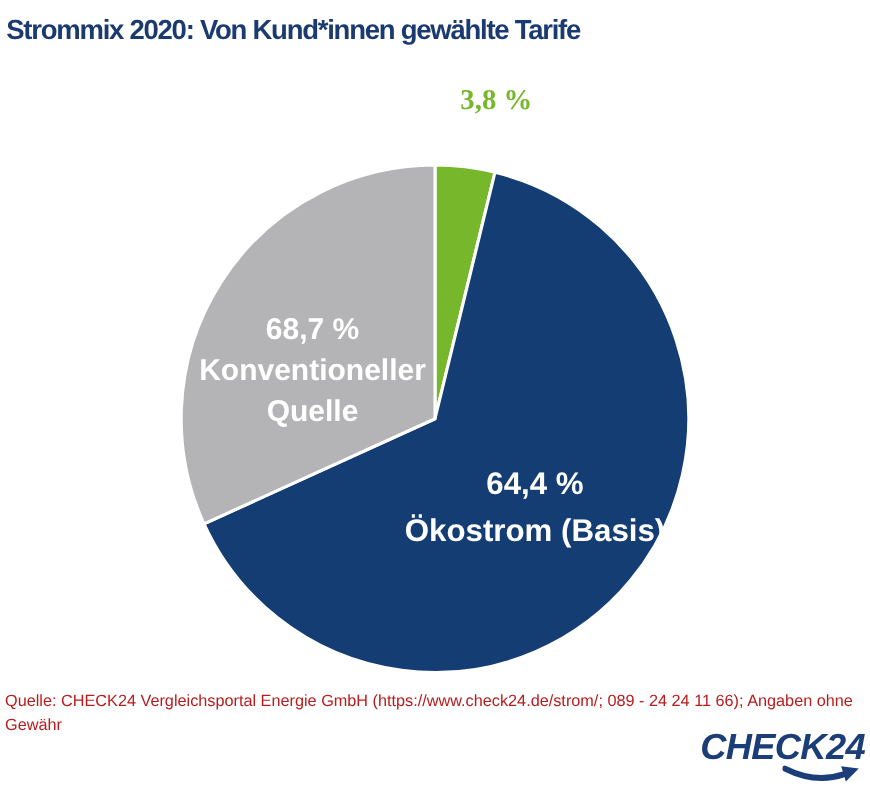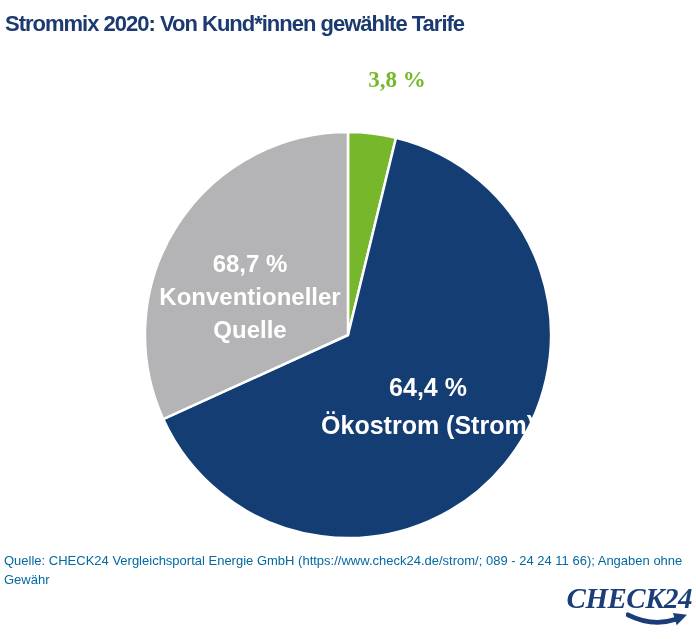--- a/index.html
+++ b/index.html
@@ -65,37 +65,36 @@
     margin-left: 24px;
   }
   .source {
     position: absolute;
     left: 4px;
     top: 551px;
     width: 690px;
     margin: 0;
     font-size: 13px;
     line-height: 19px;
-    color: #0369a1;
+    color: #b91c1c;
   }
   .logo {
     position: absolute;
     right: 4px;
     top: 584px;
     text-align: right;
   }
   .logo-text {
     display: block;
     font-size: 29px;
     font-weight: 700;
     font-style: italic;
     letter-spacing: -0.5px;
     color: #1b3e78;
     line-height: 28px;
-    font-family: Liberation Serif, serif;
   }
   .logo-arrow {
     position: absolute;
     right: 4px;
     top: 28px;
     width: 62px;
     height: 15px;
   }
 </style>
 </head>
@@ -115,21 +114,21 @@
     <div>3,8 %</div>
   </div>
 
   <div class="inlabel label-gray">
     <div>68,7 %</div>
     <div>Konventioneller Quelle</div>
   </div>
 
   <div class="inlabel label-blue">
     <div>64,4 %</div>
-    <div>Ökostrom (Strom)</div>
+    <div>Ökostrom (Basis)</div>
   </div>
 
   <p class="source">Quelle: CHECK24 Vergleichsportal Energie GmbH (https://www.check24.de/strom/; 089 - 24 24 11 66); Angaben ohne Gewähr</p>
 
   <div class="logo">
     <span class="logo-text">CHECK24</span>
     <svg class="logo-arrow" viewBox="0 0 66 16" xmlns="http://www.w3.org/2000/svg">
       <path d="M2,3 Q28,16 52,8" fill="none" stroke="#1b3e78" stroke-width="5" stroke-linecap="round"></path>
       <path d="M50,1 L65,3 L54,14 Z" fill="#1b3e78"></path>
     </svg>

